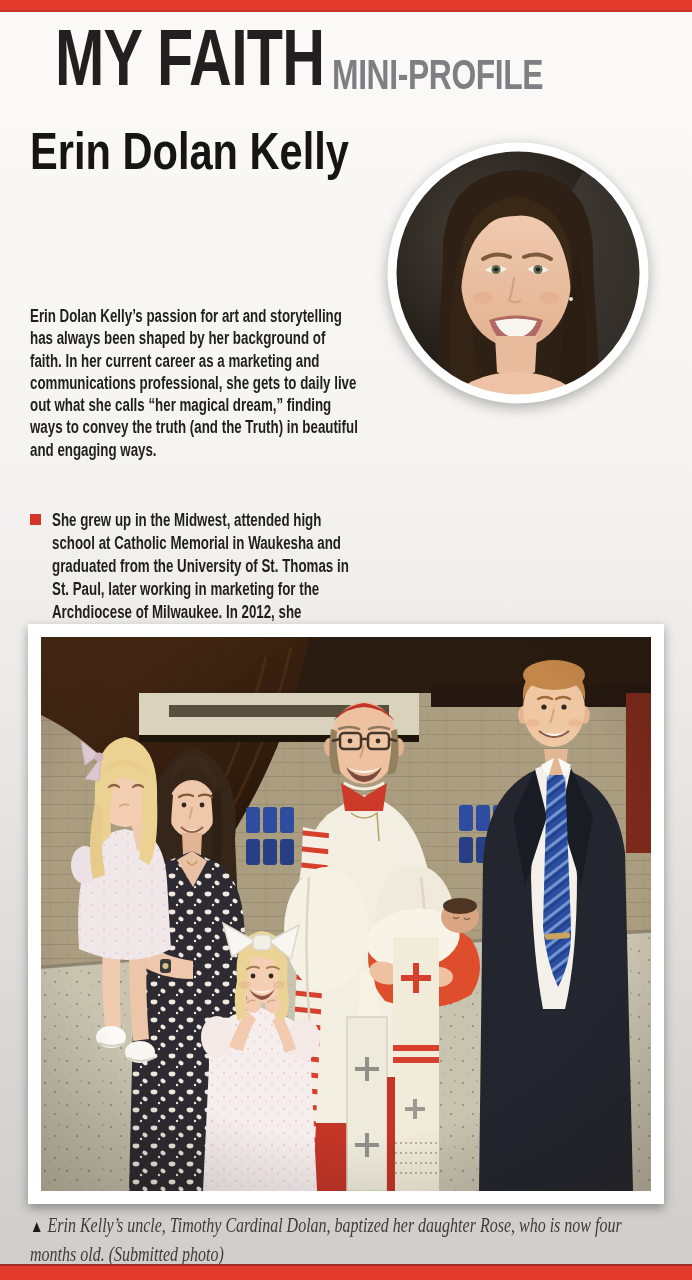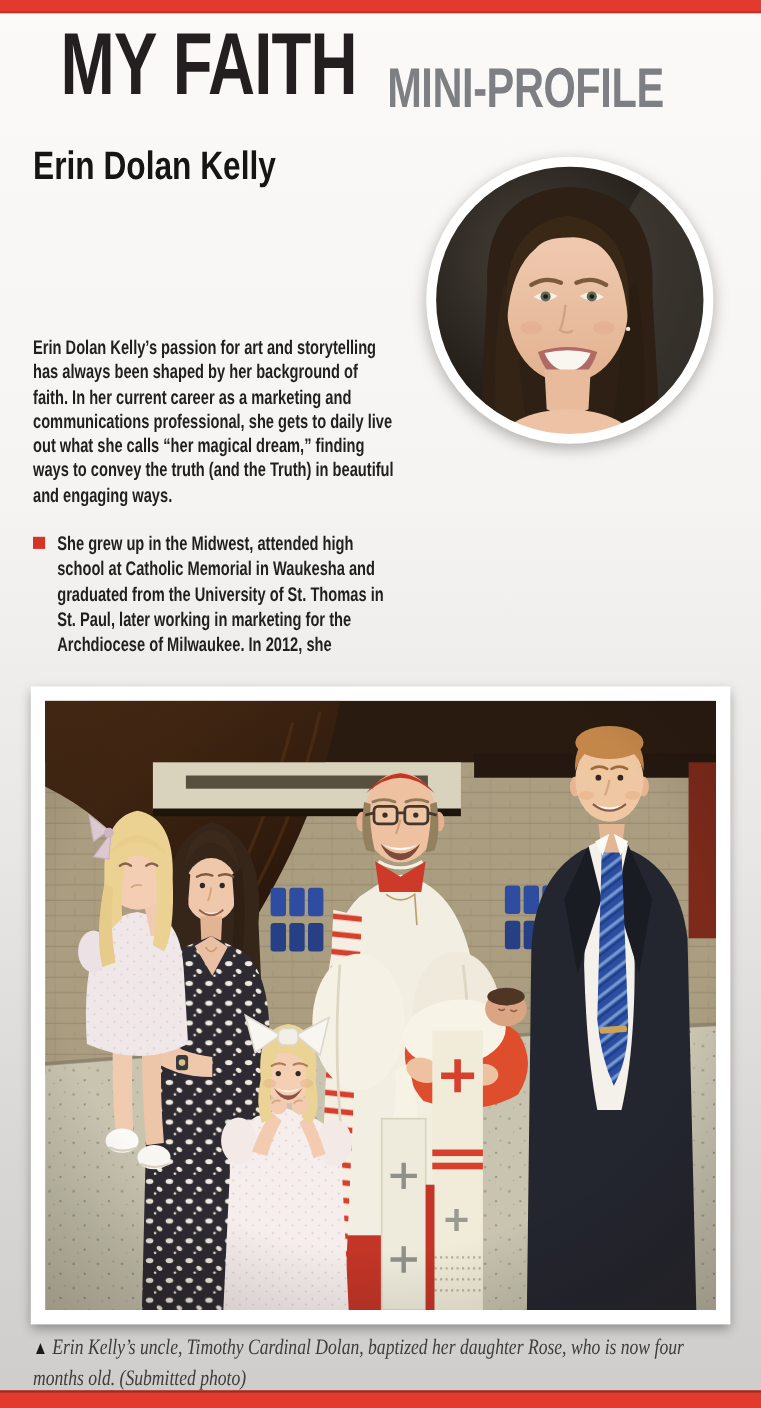--- a/index.html
+++ b/index.html
@@ -18,32 +18,32 @@
     text-decoration:underline;
   }
   .bar-top{position:absolute;left:0;top:0;width:692px;height:10px;background:var(--accent-red);border-bottom:2px solid #c3332a;}
   .bar-bottom{position:absolute;left:0;bottom:0;width:692px;height:14px;background:var(--accent-red);border-top:2px solid #9c2d22;}
 
   .cond{transform:scaleX(0.74);transform-origin:0 0;display:block;}
   .cond80{transform:scaleX(0.80);transform-origin:0 0;display:block;white-space:nowrap;}
 
   .title-main{position:absolute;left:55px;top:20px;font-size:80px;line-height:76px;font-weight:bold;
     color:var(--headline-black);letter-spacing:-1px;}
-  .title-sub{position:absolute;left:352px;top:42px;font-size:51px;line-height:76px;font-weight:bold;
+  .title-sub{position:absolute;left:332px;top:42px;font-size:43px;line-height:64px;font-weight:bold;
     color:var(--subtitle-gray);letter-spacing:-0.5px;}
 
-  .profile-name{position:absolute;left:30px;top:128px;font-size:36px;line-height:46px;font-weight:bold;color:#171514;margin:0;}
+  .profile-name{position:absolute;left:30px;top:128px;font-size:52px;line-height:46px;font-weight:bold;color:#171514;margin:0;}
   .parish{position:absolute;left:30px;top:176px;font-size:37px;line-height:46px;font-weight:bold;color:#171514;margin:0;}
 
   .portrait{position:absolute;left:383px;top:138px;width:270px;height:270px;filter:drop-shadow(0 4px 7px rgba(0,0,0,0.30));}
 
   .intro{position:absolute;left:30px;top:287px;width:444px;font-size:18px;line-height:22.3px;
     font-weight:bold;color:var(--body-text);}
 
-  .col-left{position:absolute;left:30px;top:483px;width:340px;}
+  .col-left{position:absolute;left:30px;top:509px;width:340px;}
   .col-right{position:absolute;left:360px;top:467px;width:330px;}
   .bullet-item{position:relative;}
   .sq{position:absolute;left:0;top:5px;width:11px;height:11px;background:var(--bullet-red);}
   .btxt{margin-left:22px;width:425px;font-size:18px;line-height:23px;font-weight:bold;color:var(--body-text);}
   .cont-txt{margin-left:22px;width:425px;font-size:18px;line-height:23px;font-weight:bold;color:var(--body-text);margin-bottom:25px;}
 
   .photo-frame{position:absolute;left:28px;top:624px;margin:0;padding:13px;background:#ffffff;
     box-shadow:0 4px 10px rgba(0,0,0,0.35);}
   .photo-frame svg{display:block;}
 

